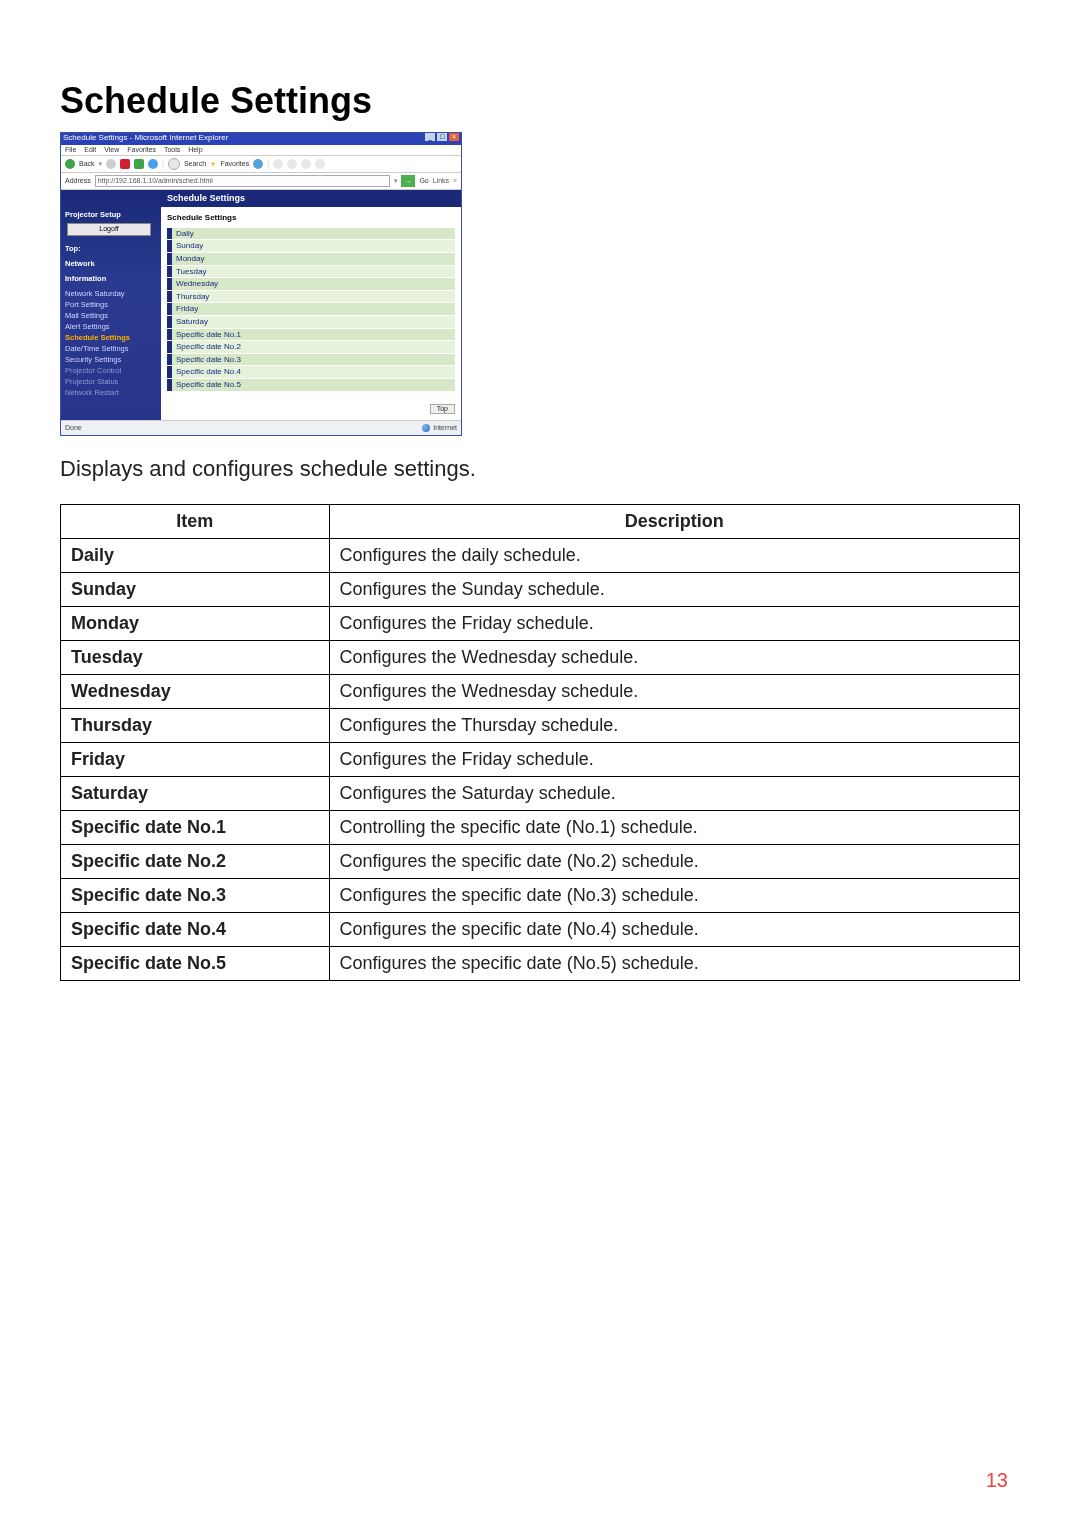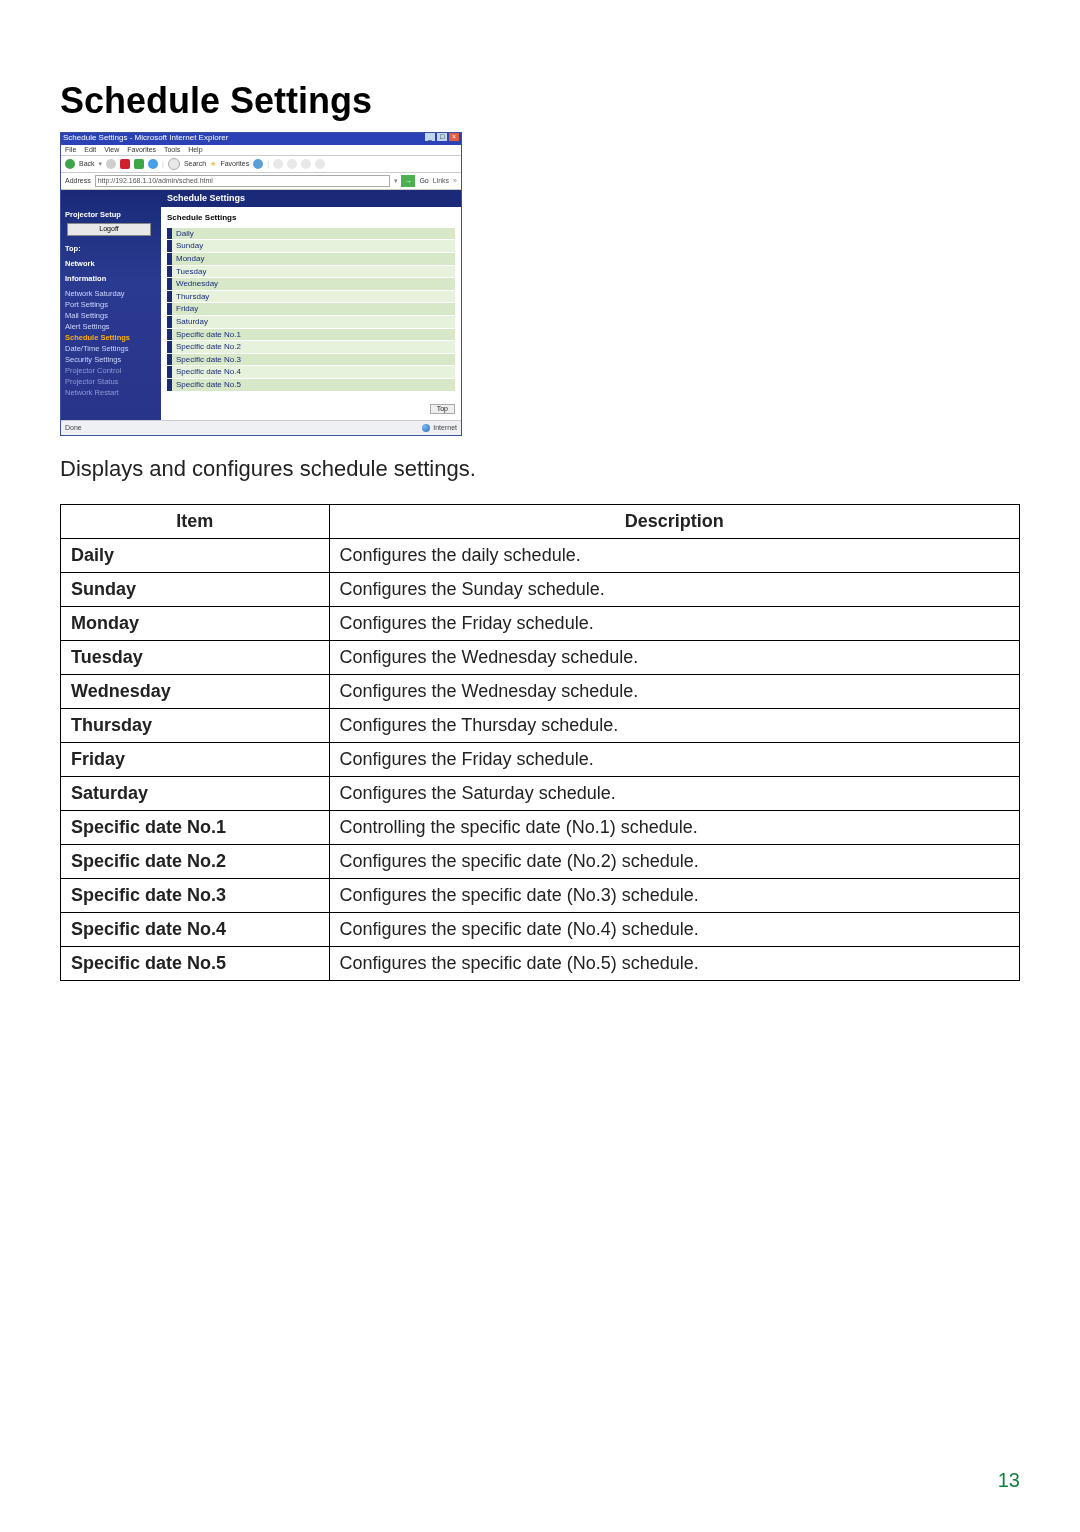--- a/index.html
+++ b/index.html
@@ -213,23 +213,23 @@
   table.main-table td {
     border: 1px solid #000;
     padding: 6px 10px;
     vertical-align: top;
   }
   table.main-table td.item-cell { font-weight: bold; width: 28%; }
 
   .page-number {
     position: absolute;
     bottom: 40px;
-    right: 60px;
+    right: 72px;
     font-size: 20px;
-    color: #15803d;
+    color: #ef4444;
   }
 </style>
 </head>
 <body>
 
 <div class="page">
 
 
   <div class="page-title">Schedule Settings</div>
 

